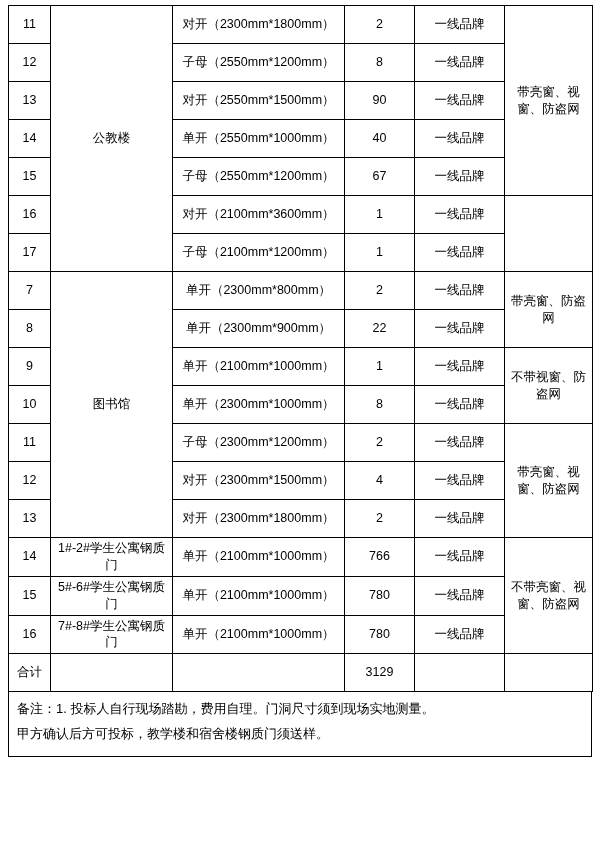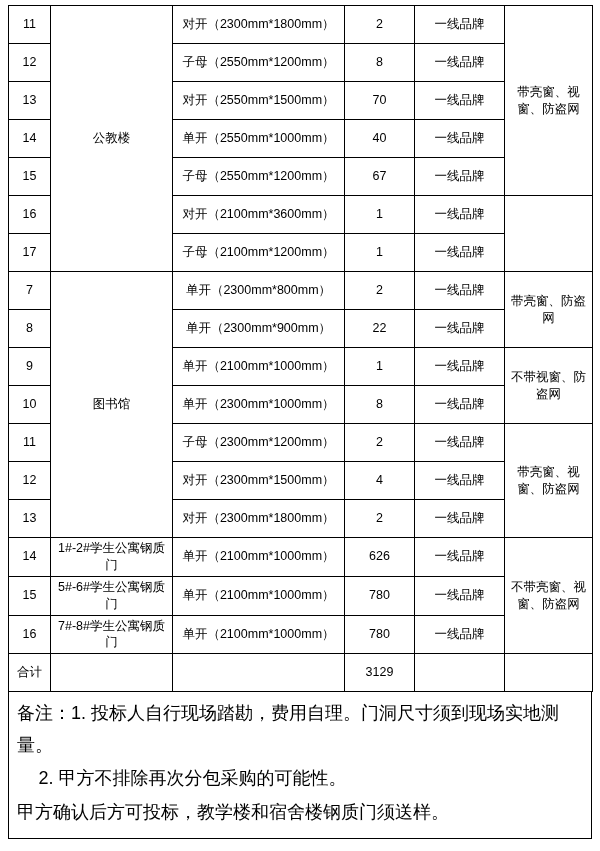--- a/index.html
+++ b/index.html
@@ -58,21 +58,21 @@
     font-size: 11.5px;
     line-height: 1.4;
     margin-left: 31px;
   }
   .remarks {
     width: 584px;
     border: 1px solid #000;
     border-top: none;
     box-sizing: border-box;
     padding: 6px 8px 8px 8px;
-    font-size: 18px;
+    font-size: 13px;
     line-height: 1.75;
   }
   .remarks p {
     margin: 0 0 2px 0;
   }
   .remarks p.indent1 { text-indent: 0; }
   .remarks p.indent2 { text-indent: 1.2em; }
   .remarks p.indent3 { text-indent: 1.2em; }
   .remarks p.cont { text-indent: 0; }
 </style>
@@ -96,21 +96,21 @@
       <tr>
         <td class="c-no">12</td>
         <td class="c-type">子母（2550mm*1200mm）</td>
         <td class="c-qty">8</td>
         <td class="c-brand">一线品牌</td>
       </tr>
 
       <tr>
         <td class="c-no">13</td>
         <td class="c-type">对开（2550mm*1500mm）</td>
-        <td class="c-qty">70</td>
+        <td class="c-qty">90</td>
         <td class="c-brand">一线品牌</td>
       </tr>
 
       <tr>
         <td class="c-no">14</td>
         <td class="c-type">单开（2550mm*1000mm）</td>
         <td class="c-qty">40</td>
         <td class="c-brand">一线品牌</td>
       </tr>
 
@@ -186,21 +186,21 @@
         <td class="c-no">13</td>
         <td class="c-type">对开（2300mm*1800mm）</td>
         <td class="c-qty">2</td>
         <td class="c-brand">一线品牌</td>
       </tr>
 
       <tr>
         <td class="c-no">14</td>
         <td class="c-bldg bldg-small">1#-2#学生公寓钢质门</td>
         <td class="c-type">单开（2100mm*1000mm）</td>
-        <td class="c-qty">626</td>
+        <td class="c-qty">766</td>
         <td class="c-brand">一线品牌</td>
         <td class="c-note" rowspan="3">不带亮窗、视窗、防盗网</td>
       </tr>
 
       <tr>
         <td class="c-no">15</td>
         <td class="c-bldg bldg-small">5#-6#学生公寓钢质门</td>
         <td class="c-type">单开（2100mm*1000mm）</td>
         <td class="c-qty">780</td>
         <td class="c-brand">一线品牌</td>
@@ -221,17 +221,16 @@
         <td class="c-qty total-val">3129</td>
         <td class="c-brand"></td>
         <td class="c-note"></td>
       </tr>
 
     </tbody>
   </table>
 
   <div class="remarks">
     <p class="indent1">备注：1. 投标人自行现场踏勘，费用自理。门洞尺寸须到现场实地测量。</p>
-    <p class="indent2">2. 甲方不排除再次分包采购的可能性。</p>
     <p class="cont">甲方确认后方可投标，教学楼和宿舍楼钢质门须送样。</p>
   </div>
 
 </div>
 
 </body></html>

